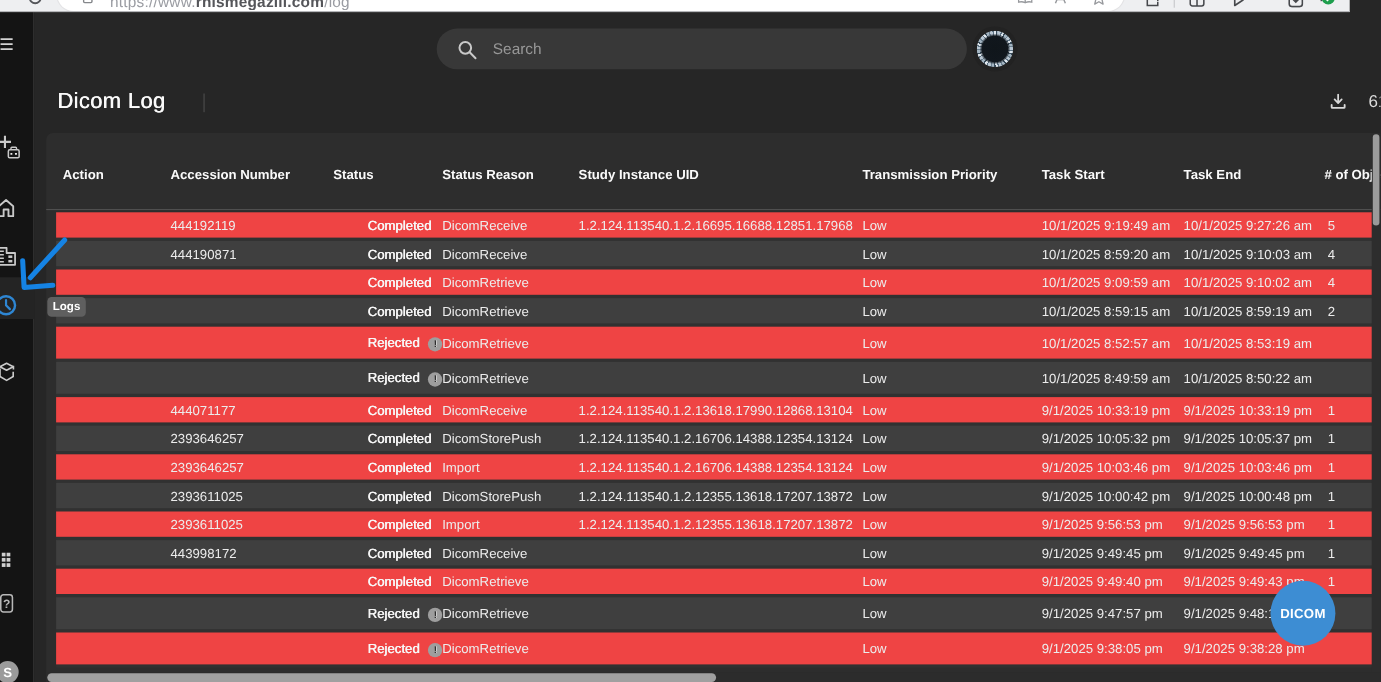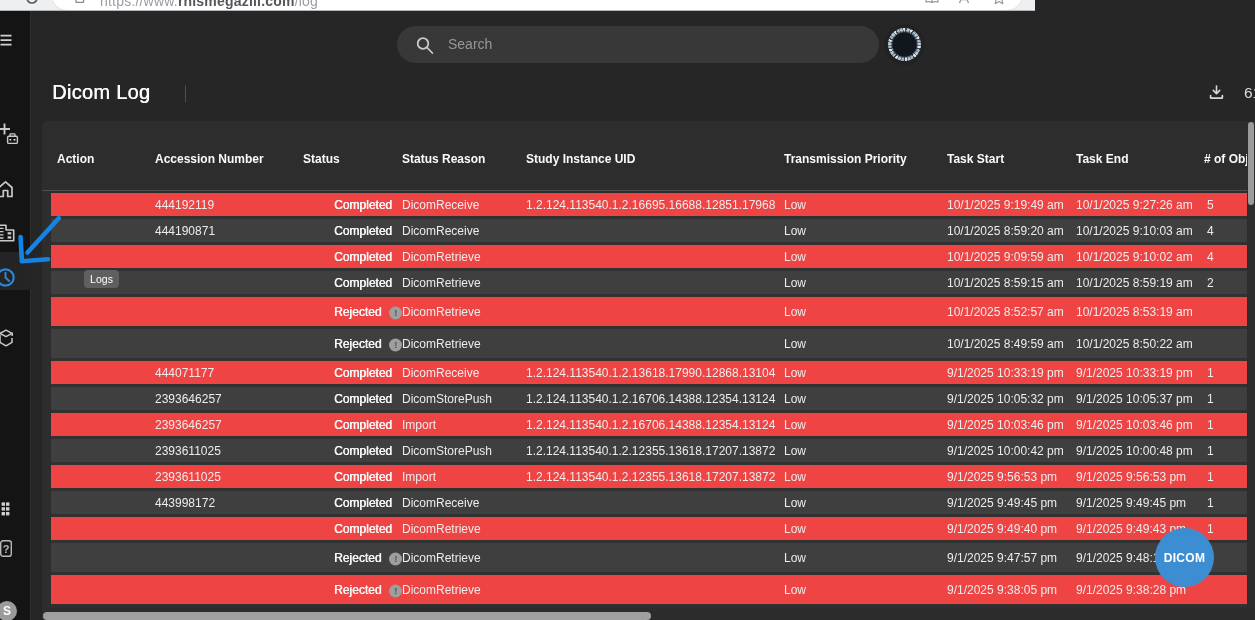--- a/index.html
+++ b/index.html
@@ -1,20 +1,20 @@
 <!DOCTYPE html>
 <html><head>
 <meta charset="utf-8">
 <style>
   * { margin:0; padding:0; box-sizing:border-box; }
   html,body { width:1255px; height:620px; overflow:hidden; background:#262626;
     font-family:"Liberation Sans", sans-serif; position:relative; }
   .abs { position:absolute; }
   
-  #chrome { position:absolute; left:0; top:0; width:1035px; height:11px; background:#eeeff1; overflow:hidden; z-index:90; }
+  #chrome { position:absolute; left:0; top:0; width:1227px; height:11px; background:#eeeff1; overflow:hidden; z-index:90; }
   #omni { position:absolute; left:52px; top:-20px; width:970px; height:30px; border-radius:15px;
     background:#ffffff; box-shadow:0 0 0 1px #e3e3e5; }
   #chrome svg { position:absolute; }
   .urltxt { position:absolute; left:100px; top:-7px; font-size:14px; color:#9a9ca2; letter-spacing:.2px;
     filter:blur(.6px); white-space:nowrap; }
   .urltxt b { color:#55565a; font-weight:700; }
   
   #sidebar { position:absolute; left:0; top:11px; width:31px; height:609px; background:#141414; z-index:20; border-right:1px solid #2e2e2e; }
   #navsel { position:absolute; left:0; top:241px; width:31px; height:38px; background:#242424; }
   
@@ -51,22 +51,22 @@
   #vtrack { position:absolute; left:1247px; top:121px; width:8px; height:490px; background:#2d2d2d; z-index:6; }
   #vthumb { position:absolute; left:1248px; top:122px; width:6px; height:83px; background:#9b9b9b; border-radius:3px; z-index:7; }
   #htrack { position:absolute; left:42px; top:611px; width:1213px; height:9px; background:#2c2c2c; z-index:6; }
   #hthumb { position:absolute; left:43px; top:612px; width:608px; height:8px; background:#a0a0a0; border-radius:4px; z-index:7; }
   
   #fab { position:absolute; left:1155px; top:528px; width:59px; height:59px; border-radius:50%;
     background:#3d8dd3; color:#fff; font-size:12px; font-weight:700; letter-spacing:.3px;
     display:flex; align-items:center; justify-content:center; z-index:10; }
   
   #tooltip { position:absolute; left:43px; top:270px; width:35px; height:18px; background:#5f5f5f;
-    border-radius:4px; color:#fff; font-size:10.5px; font-weight:400; display:flex; align-items:center;
-    justify-content:center; z-index:30;margin-left:41px; }
+    border-radius:4px; color:#fff; font-size:10.5px; font-weight:700; display:flex; align-items:center;
+    justify-content:center; z-index:30; }
   #arrow { position:absolute; left:0; top:0; z-index:40; }
 </style>
 </head>
 <body>
 
   <div id="searchpill"></div>
   <svg class="abs" style="left:414px; top:35px" width="22" height="24" viewBox="0 0 22 24">
     <circle cx="9" cy="8.5" r="5.3" fill="none" stroke="#c9c9c9" stroke-width="1.8"></circle>
     <line x1="13" y1="12.5" x2="18.3" y2="18" stroke="#c9c9c9" stroke-width="1.8" stroke-linecap="round"></line>
   </svg>

